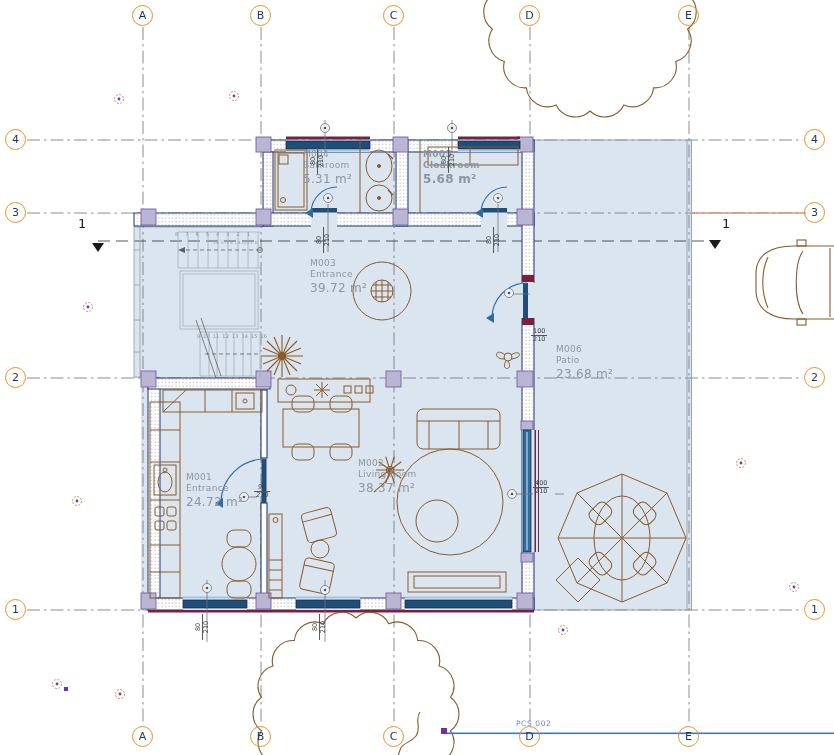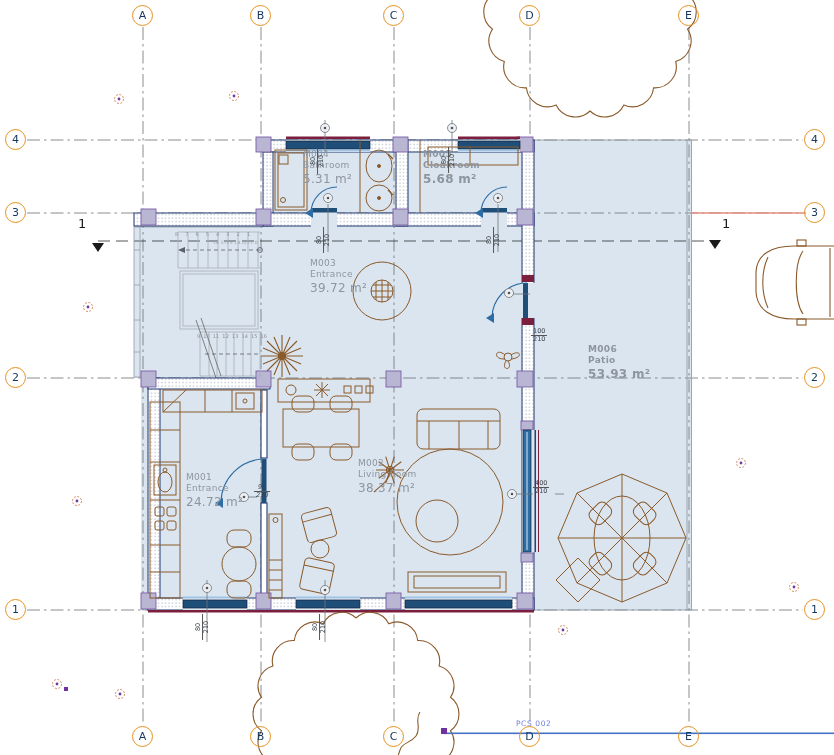--- a/index.html
+++ b/index.html
@@ -434,24 +434,24 @@
 <div class="room-label" style="left:186px;top:472px;">
   <span class="code">M001</span>
   <span class="name">Entrance</span>
   <span class="area">24.72 m²</span>
 </div>
 <div class="room-label" style="left:358px;top:458px;">
   <span class="code">M002</span>
   <span class="name">Living Room</span>
   <span class="area">38.37 m²</span>
 </div>
-<div class="room-label" style="left:588px;top:344px;font-weight:bold;">
+<div class="room-label" style="left:556px;top:344px;">
   <span class="code">M006</span>
   <span class="name">Patio</span>
-  <span class="area">53.93 m²</span>
+  <span class="area">23.68 m²</span>
 </div>
 
 <div class="dim" style="left:254px;top:484px;font-style:italic;">
   <span class="w">90</span>
       <span class="h">210</span>
 </div>
 <div class="dim" style="left:531px;top:285px;margin-top:43px;">
   <span class="w">100</span>
       <span class="h">210</span>
 </div>

